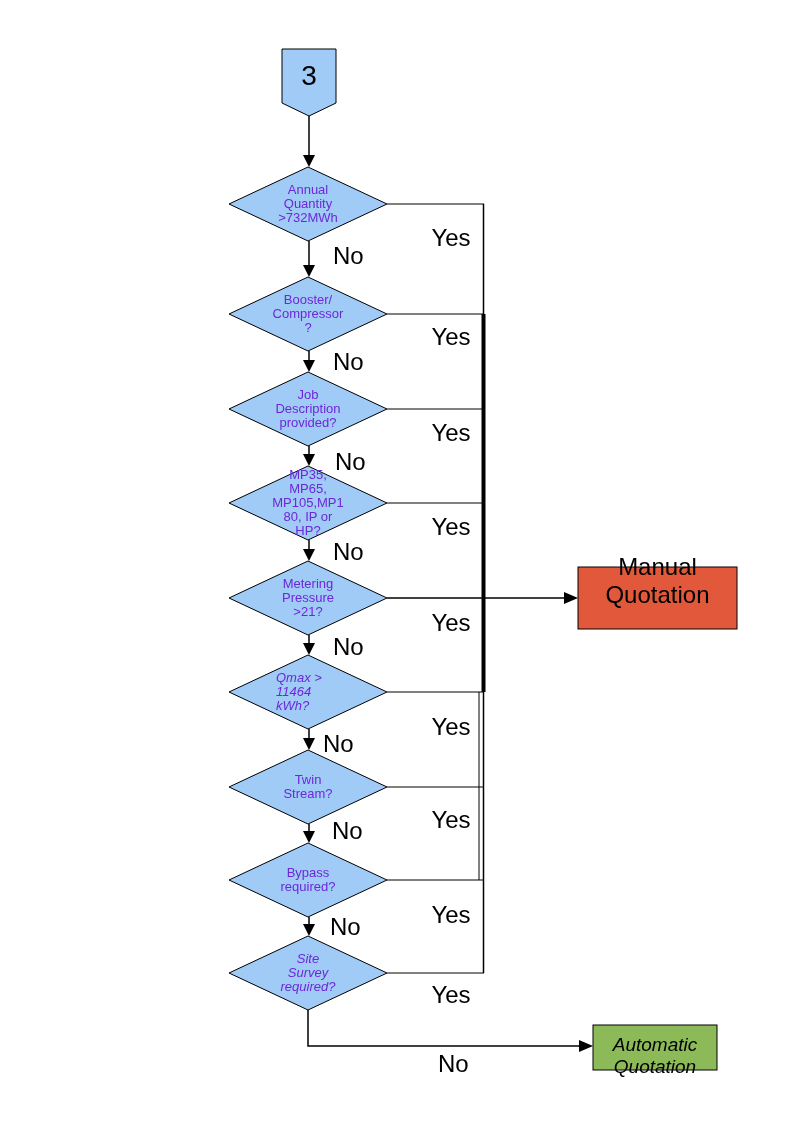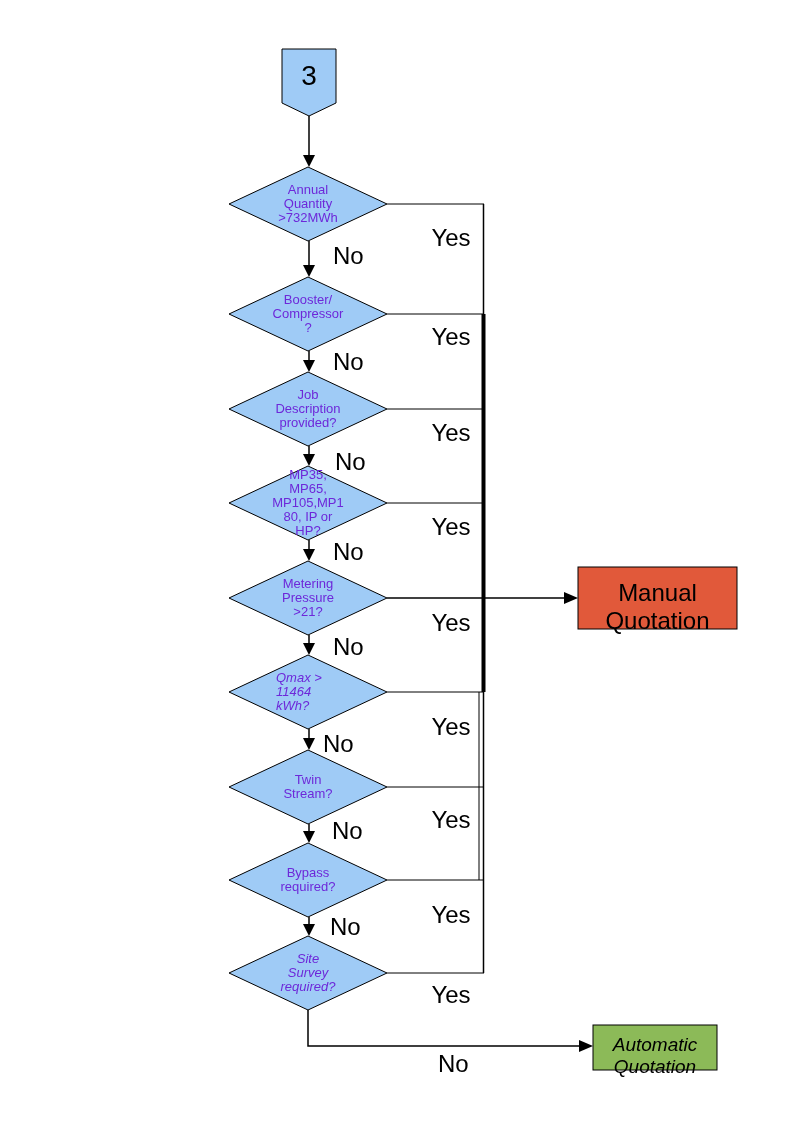--- a/index.html
+++ b/index.html
@@ -134,18 +134,18 @@
   <div class="branch-label" style="left:333px;top:244px;">No</div>
   <div class="branch-label" style="left:333px;top:350px;">No</div>
   <div class="branch-label" style="left:335px;top:450px;">No</div>
   <div class="branch-label" style="left:333px;top:540px;">No</div>
   <div class="branch-label" style="left:333px;top:635px;">No</div>
   <div class="branch-label" style="left:323px;top:732px;">No</div>
   <div class="branch-label" style="left:332px;top:819px;">No</div>
   <div class="branch-label" style="left:330px;top:915px;">No</div>
   <div class="branch-label" style="left:438px;top:1052px;">No</div>
 
-  <div class="terminal-label manual-label" style="left:578px;top:576px;width:159px;height:62px;">Manual
+  <div class="terminal-label manual-label" style="left:578px;top:550px;width:159px;height:62px;">Manual
 Quotation</div>
   <div class="terminal-label auto-label" style="left:593px;top:1025px;width:124px;height:61px;font-style:italic;">Automatic
 Quotation</div>
 
 </div>
 
 </body></html>

